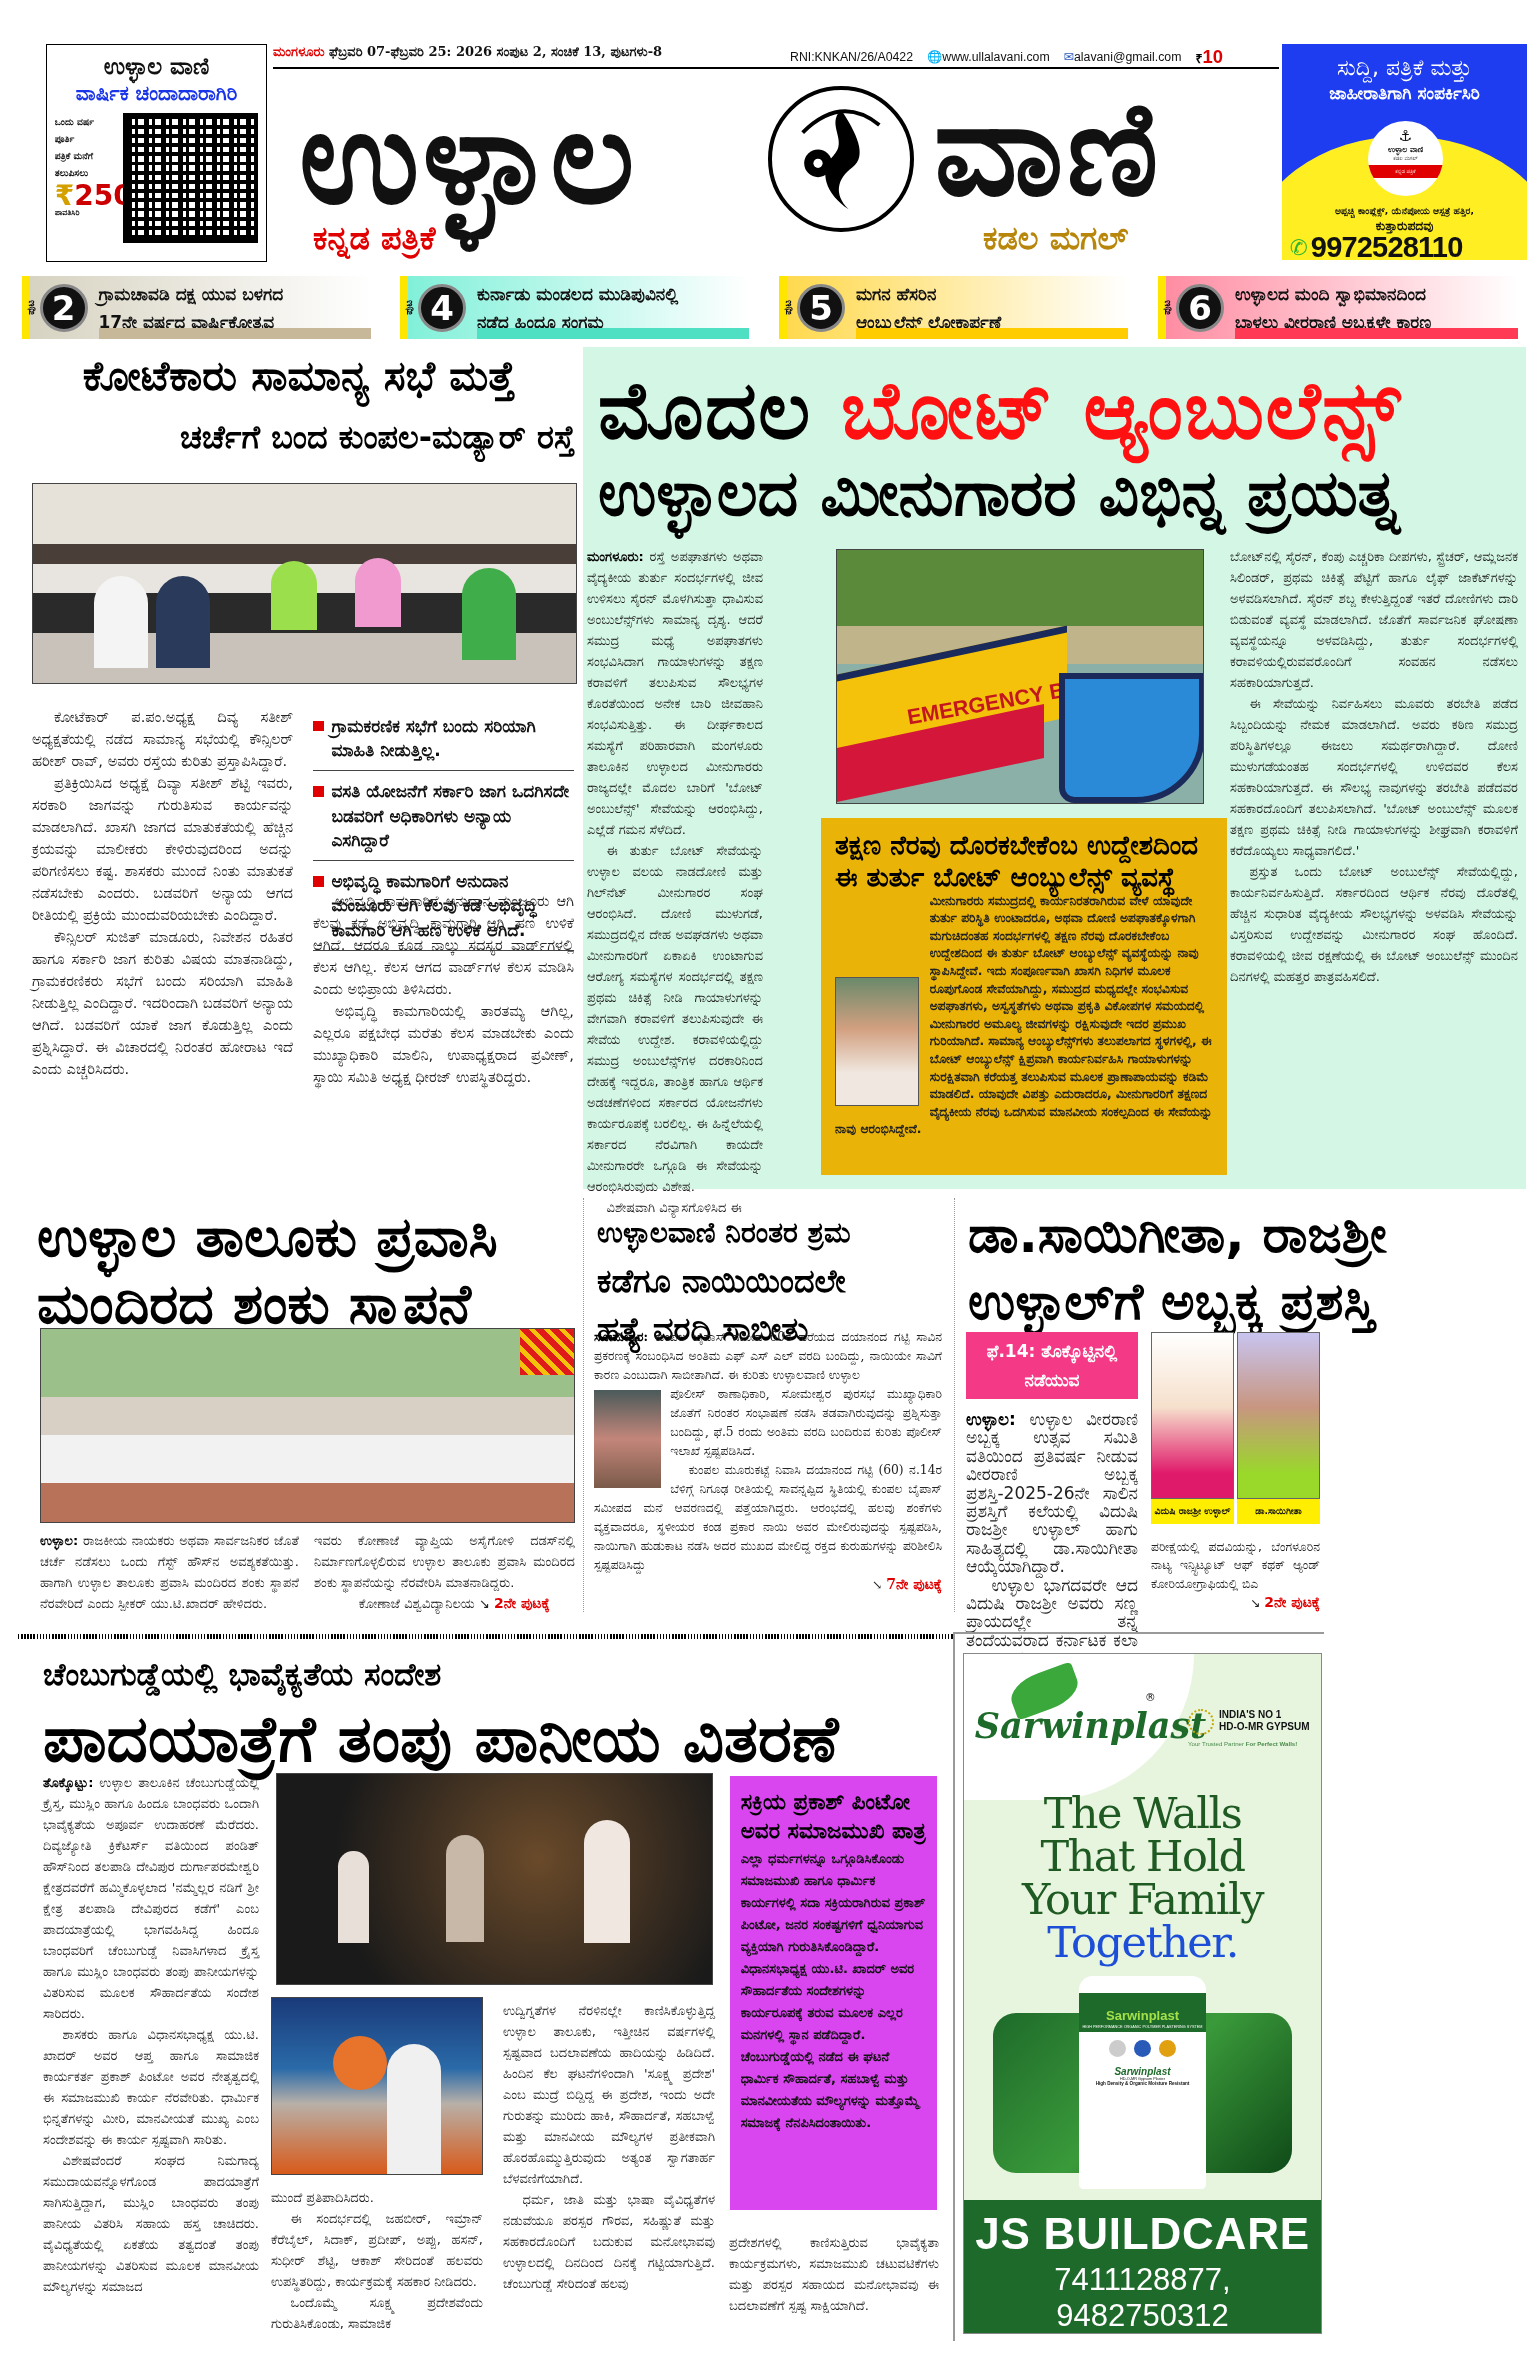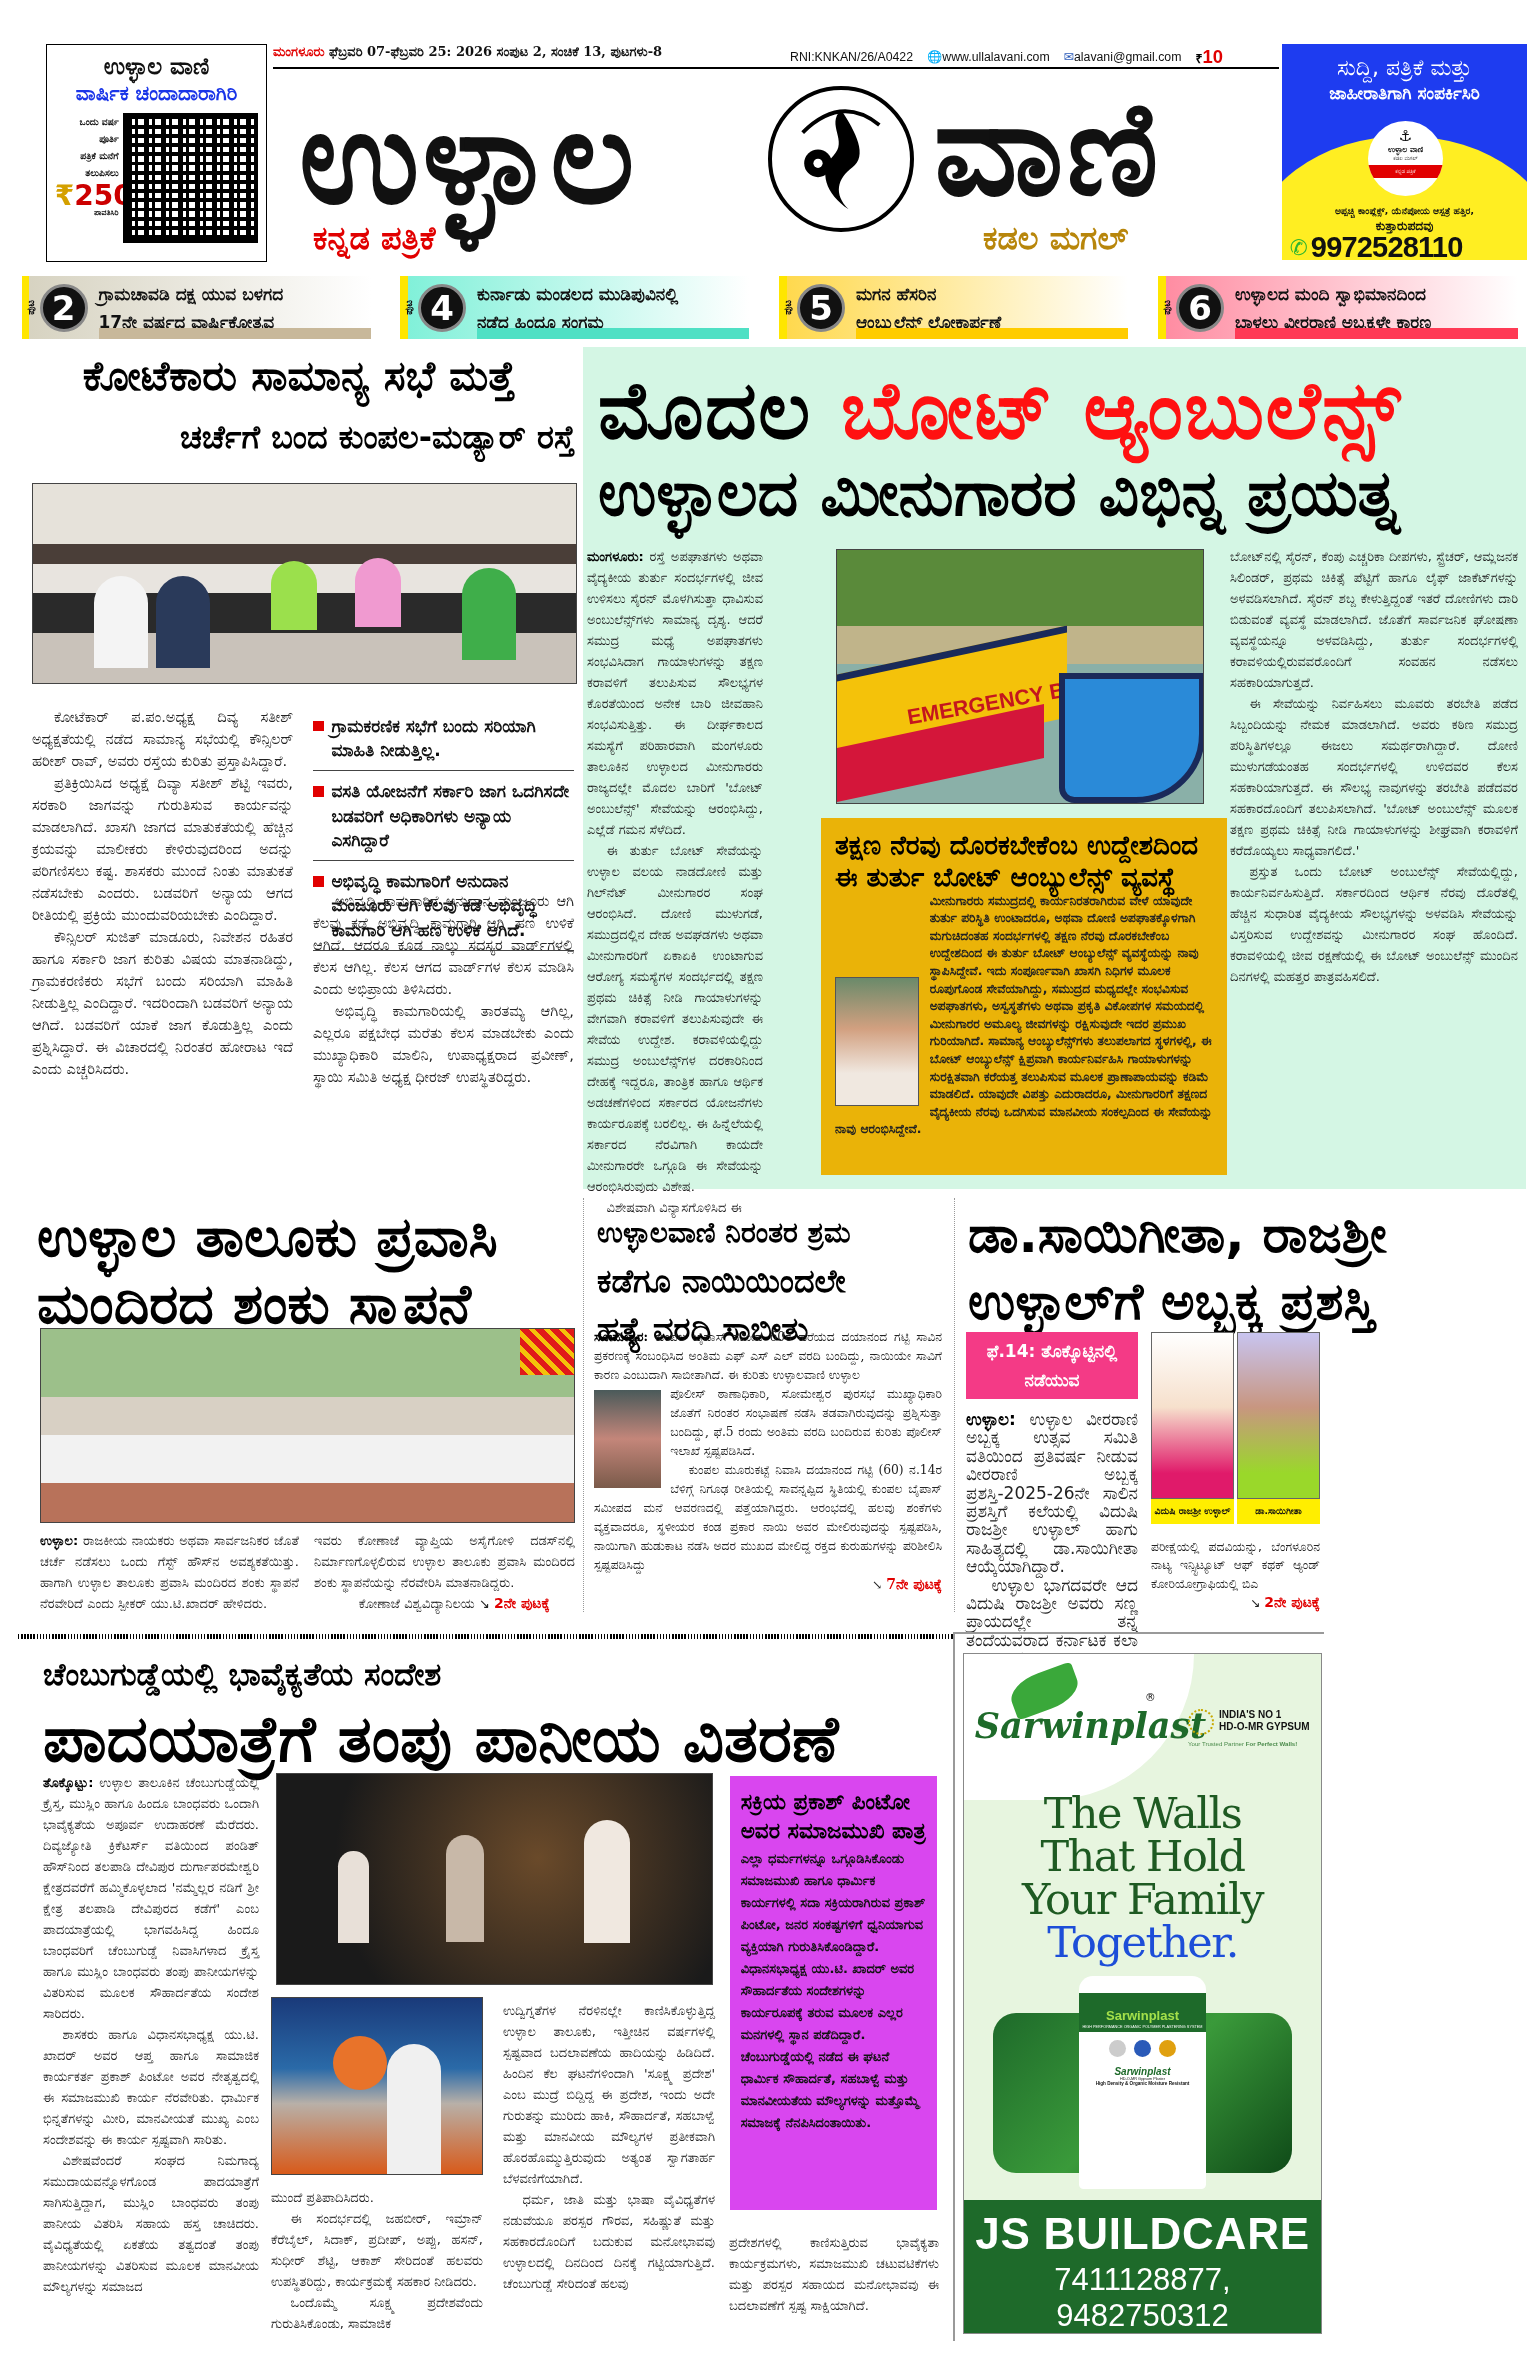--- a/index.html
+++ b/index.html
@@ -26,21 +26,21 @@
 .bullet-item{display:flex;gap:7.7px;font-weight:bold;font-size:17px;line-height:24.5px;padding:7.7px 0;border-bottom:1.5px solid #444}
 .bullet-item .sq{width:10.7px;height:10.7px;background:#e10000;margin-top:7px;flex-shrink:0}
 </style>
 </head>
 <body>
 
 <div class="abs" id="sub-box">
   <div style="text-align:center;font-weight:900;font-size:23px">ಉಳ್ಳಾಲ ವಾಣಿ</div>
   <div style="text-align:center;font-weight:900;font-size:20px;color:#1a35e8;margin-top:1.5px">ವಾರ್ಷಿಕ ಚಂದಾದಾರಾಗಿರಿ</div>
   <div style="display:flex;margin-top:7.7px;gap:4.6px">
-    <div style="width:64px;font-size:9.2px;font-weight:bold;text-align:right;line-height:17px">
+    <div style="width:64px;font-size:9.2px;font-weight:bold;text-align:left;line-height:17px">
       <div>ಒಂದು ವರ್ಷ</div>
       <div>ಪೂರ್ತಿ</div>
       <div>ಪತ್ರಿಕೆ ಮನೆಗೆ</div>
       <div>ತಲುಪಿಸಲು</div>
       <div style="margin-top:6.1px;font-size:28px;font-weight:900;color:#c00"><span style="color:#d4a000">₹</span><span>250</span></div>
       <div style="font-size:7.7px">ಪಾವತಿಸಿರಿ</div>
     </div>
     <div class="qr" style="width:135px;height:130px;border:4.6px solid #000"></div>
   </div>
 </div>

